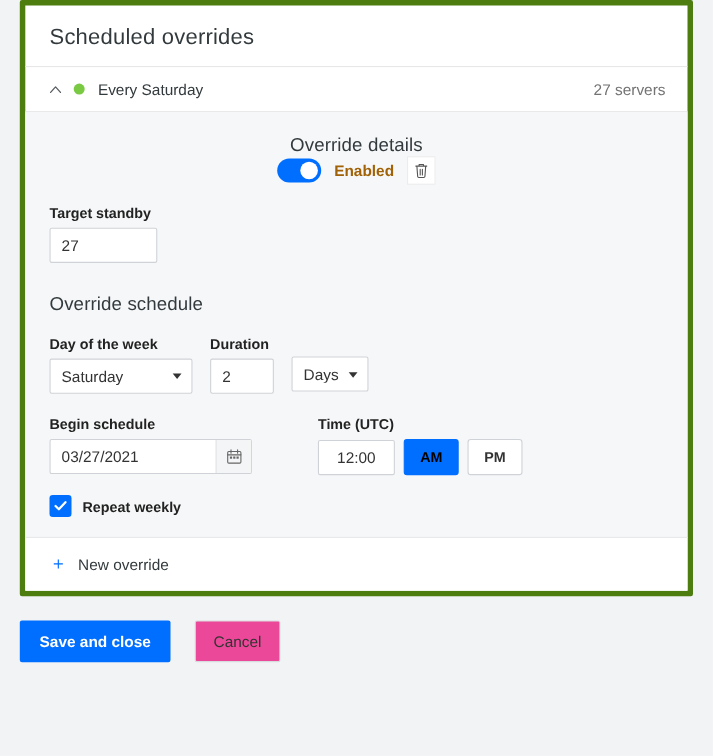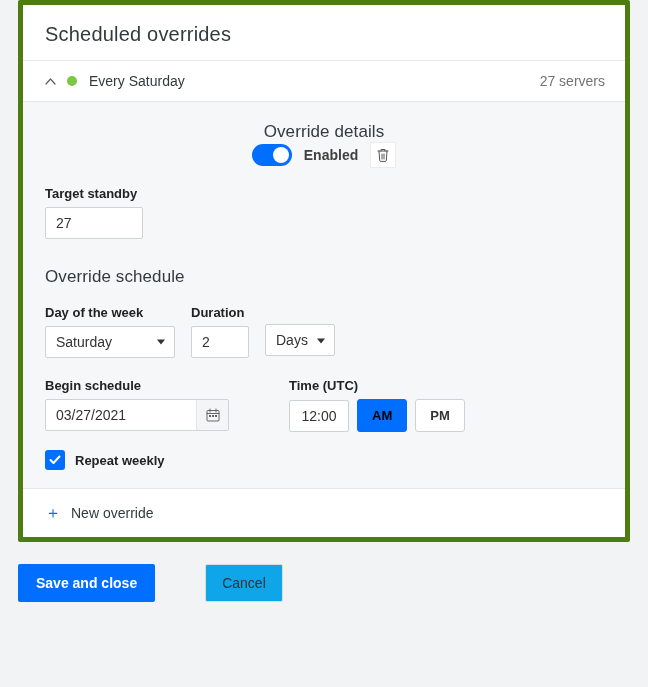--- a/index.html
+++ b/index.html
@@ -79,21 +79,21 @@
   .toggle .knob {
     width: 16px; height: 16px;
     background: #fff;
     border-radius: 50%;
     position: absolute;
     top: 3px; right: 3px;
   }
   .toggle-label {
     font-size: 14px;
     font-weight: 600;
-    color: #404040;
+    color: #a16207;
   }
   .icon-trash {
     width: 26px; height: 26px;
     background: #fff;
     border: 1px solid #ececec;
     display: flex;
     align-items: center;
     justify-content: center;
     cursor: pointer;
   }
@@ -131,21 +131,21 @@
   }
   .input-date { width: 184px; padding-right: 36px; }
   .cal-icon {
     position: absolute;
     right: 1px; top: 1px;
     width: 32px; height: calc(100% - 2px);
     background: #f4f5f6;
     border-left: 1px solid #e2e4e6;
     display: flex; align-items: center; justify-content: center;
   }
-  .input-time { width: 60px; text-align: center; }
+  .input-time { width: 70px; text-align: center; }
   .btn-group { display: flex; gap: 8px; }
   .btn-seg {
     border: 1px solid #cfd3d7;
     background: #fff;
     font-size: 13px;
     font-weight: 600;
     padding: 8px 14px;
     border-radius: 3px;
     cursor: pointer;
     color: #333;
@@ -174,44 +174,43 @@
     padding: 16px 22px;
     background: #fff;
     color: #333a3d;
     font-size: 14px;
     cursor: pointer;
     border-top: 1px solid #e6e7e8;
   }
   .plus { font-size: 16px; color: #006eff; line-height: 1; font-weight: 300; }
 
   .footer {
-    display: flex; gap: 12px;
+    display: flex; gap: 22px;
     padding: 22px 18px 0 18px;
   }
   .btn-primary {
     background: #006eff;
     color: #fff;
     border: none;
     font-size: 14px;
     font-weight: 600;
     padding: 11px 18px;
     border-radius: 2px;
     cursor: pointer;
     font-family: inherit;
   }
   .btn-secondary {
-    background: #0ea5e9;
+    background: #ec4899;
     color: #333;
     border: 1px solid #d9dcdf;
     font-size: 14px;
     padding: 10px 16px;
     border-radius: 2px;
     cursor: pointer;
     font-family: inherit;
-    margin-left: 38px;
   }
   .select-wrap { position: relative; display: inline-block; }
   .select-wrap::after {
     content: "";
     position: absolute;
     right: 10px; top: 50%;
     transform: translateY(-50%);
     border-left: 4px solid transparent;
     border-right: 4px solid transparent;
     border-top: 5px solid #333;

